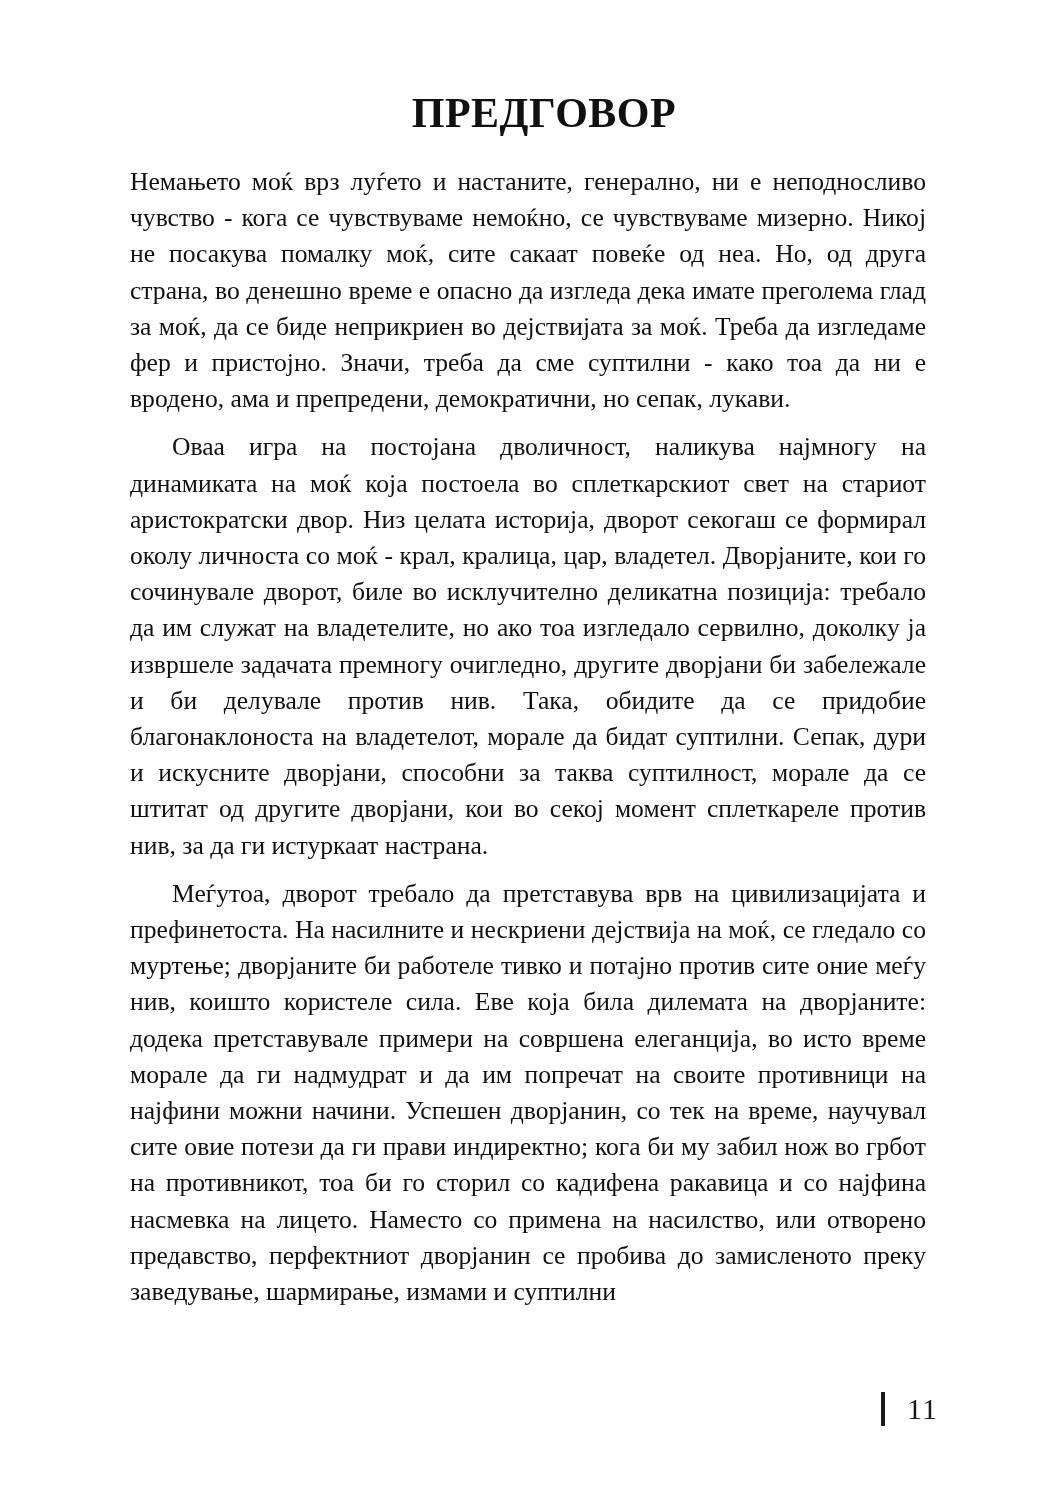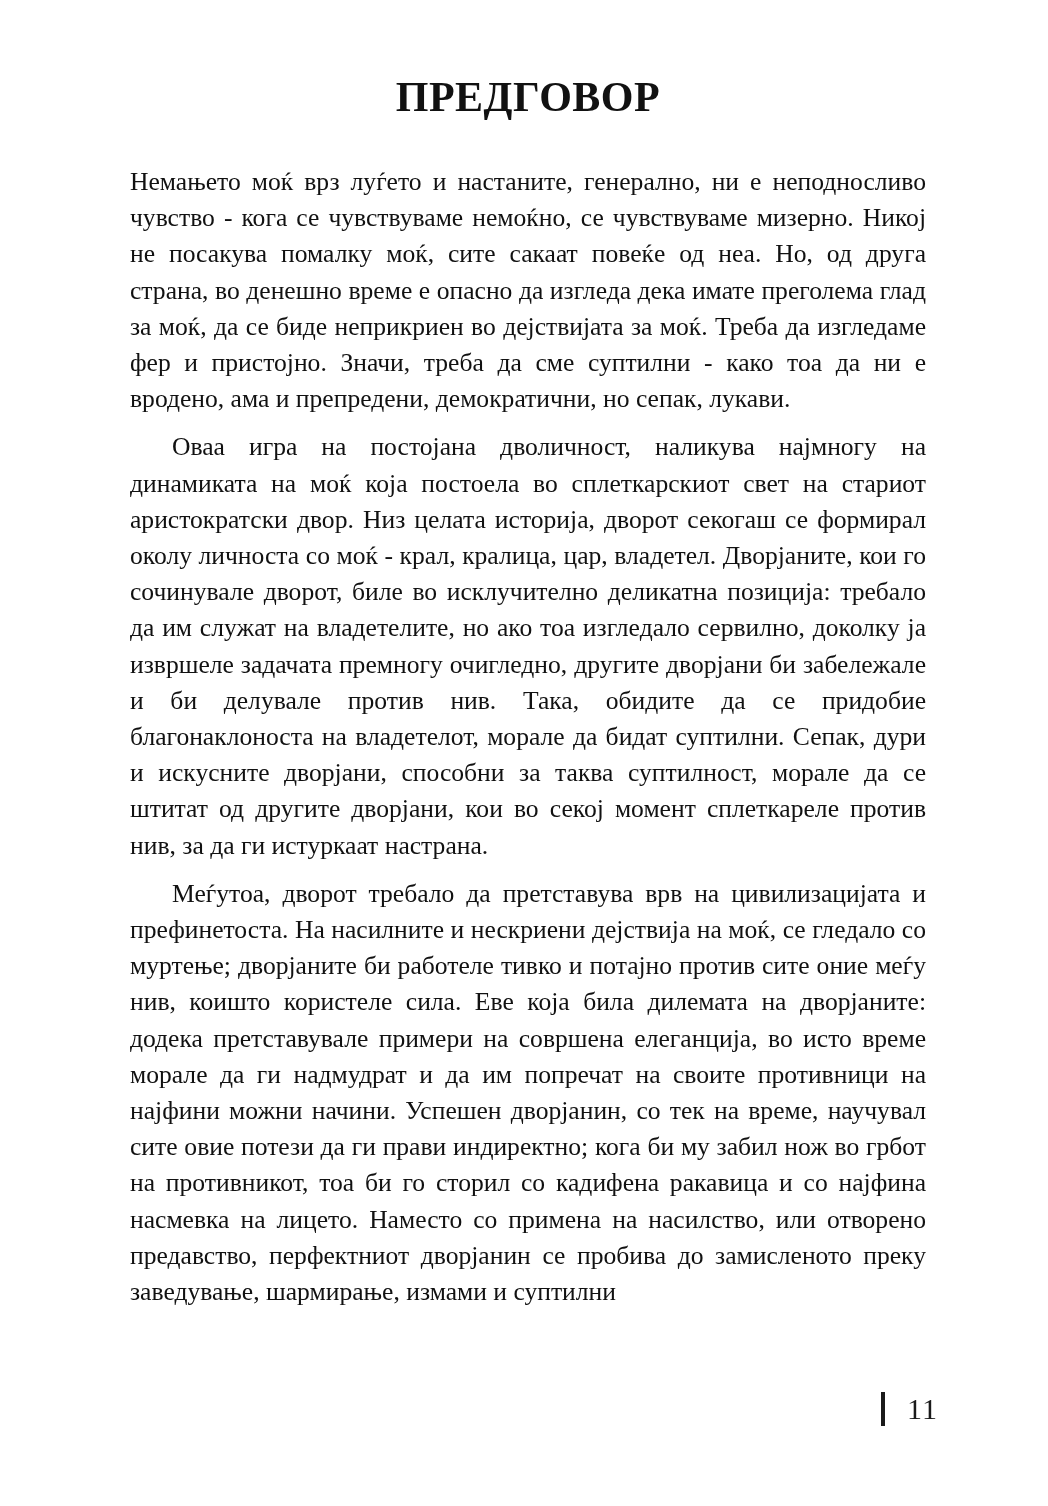--- a/index.html
+++ b/index.html
@@ -27,21 +27,21 @@
   }
 
   .content {
     position: absolute;
     left: 118px;
     top: 0;
     width: 820px;
   }
 
   .chapter-title {
-    margin: 0;
+    margin: 16px;
     padding: 0;
     text-align: center;
     font-size: 42px;
     font-weight: bold;
     letter-spacing: 0.5px;
     line-height: 1;
     position: absolute;
     top: 76px;
     left: 0;
     width: 820px;

